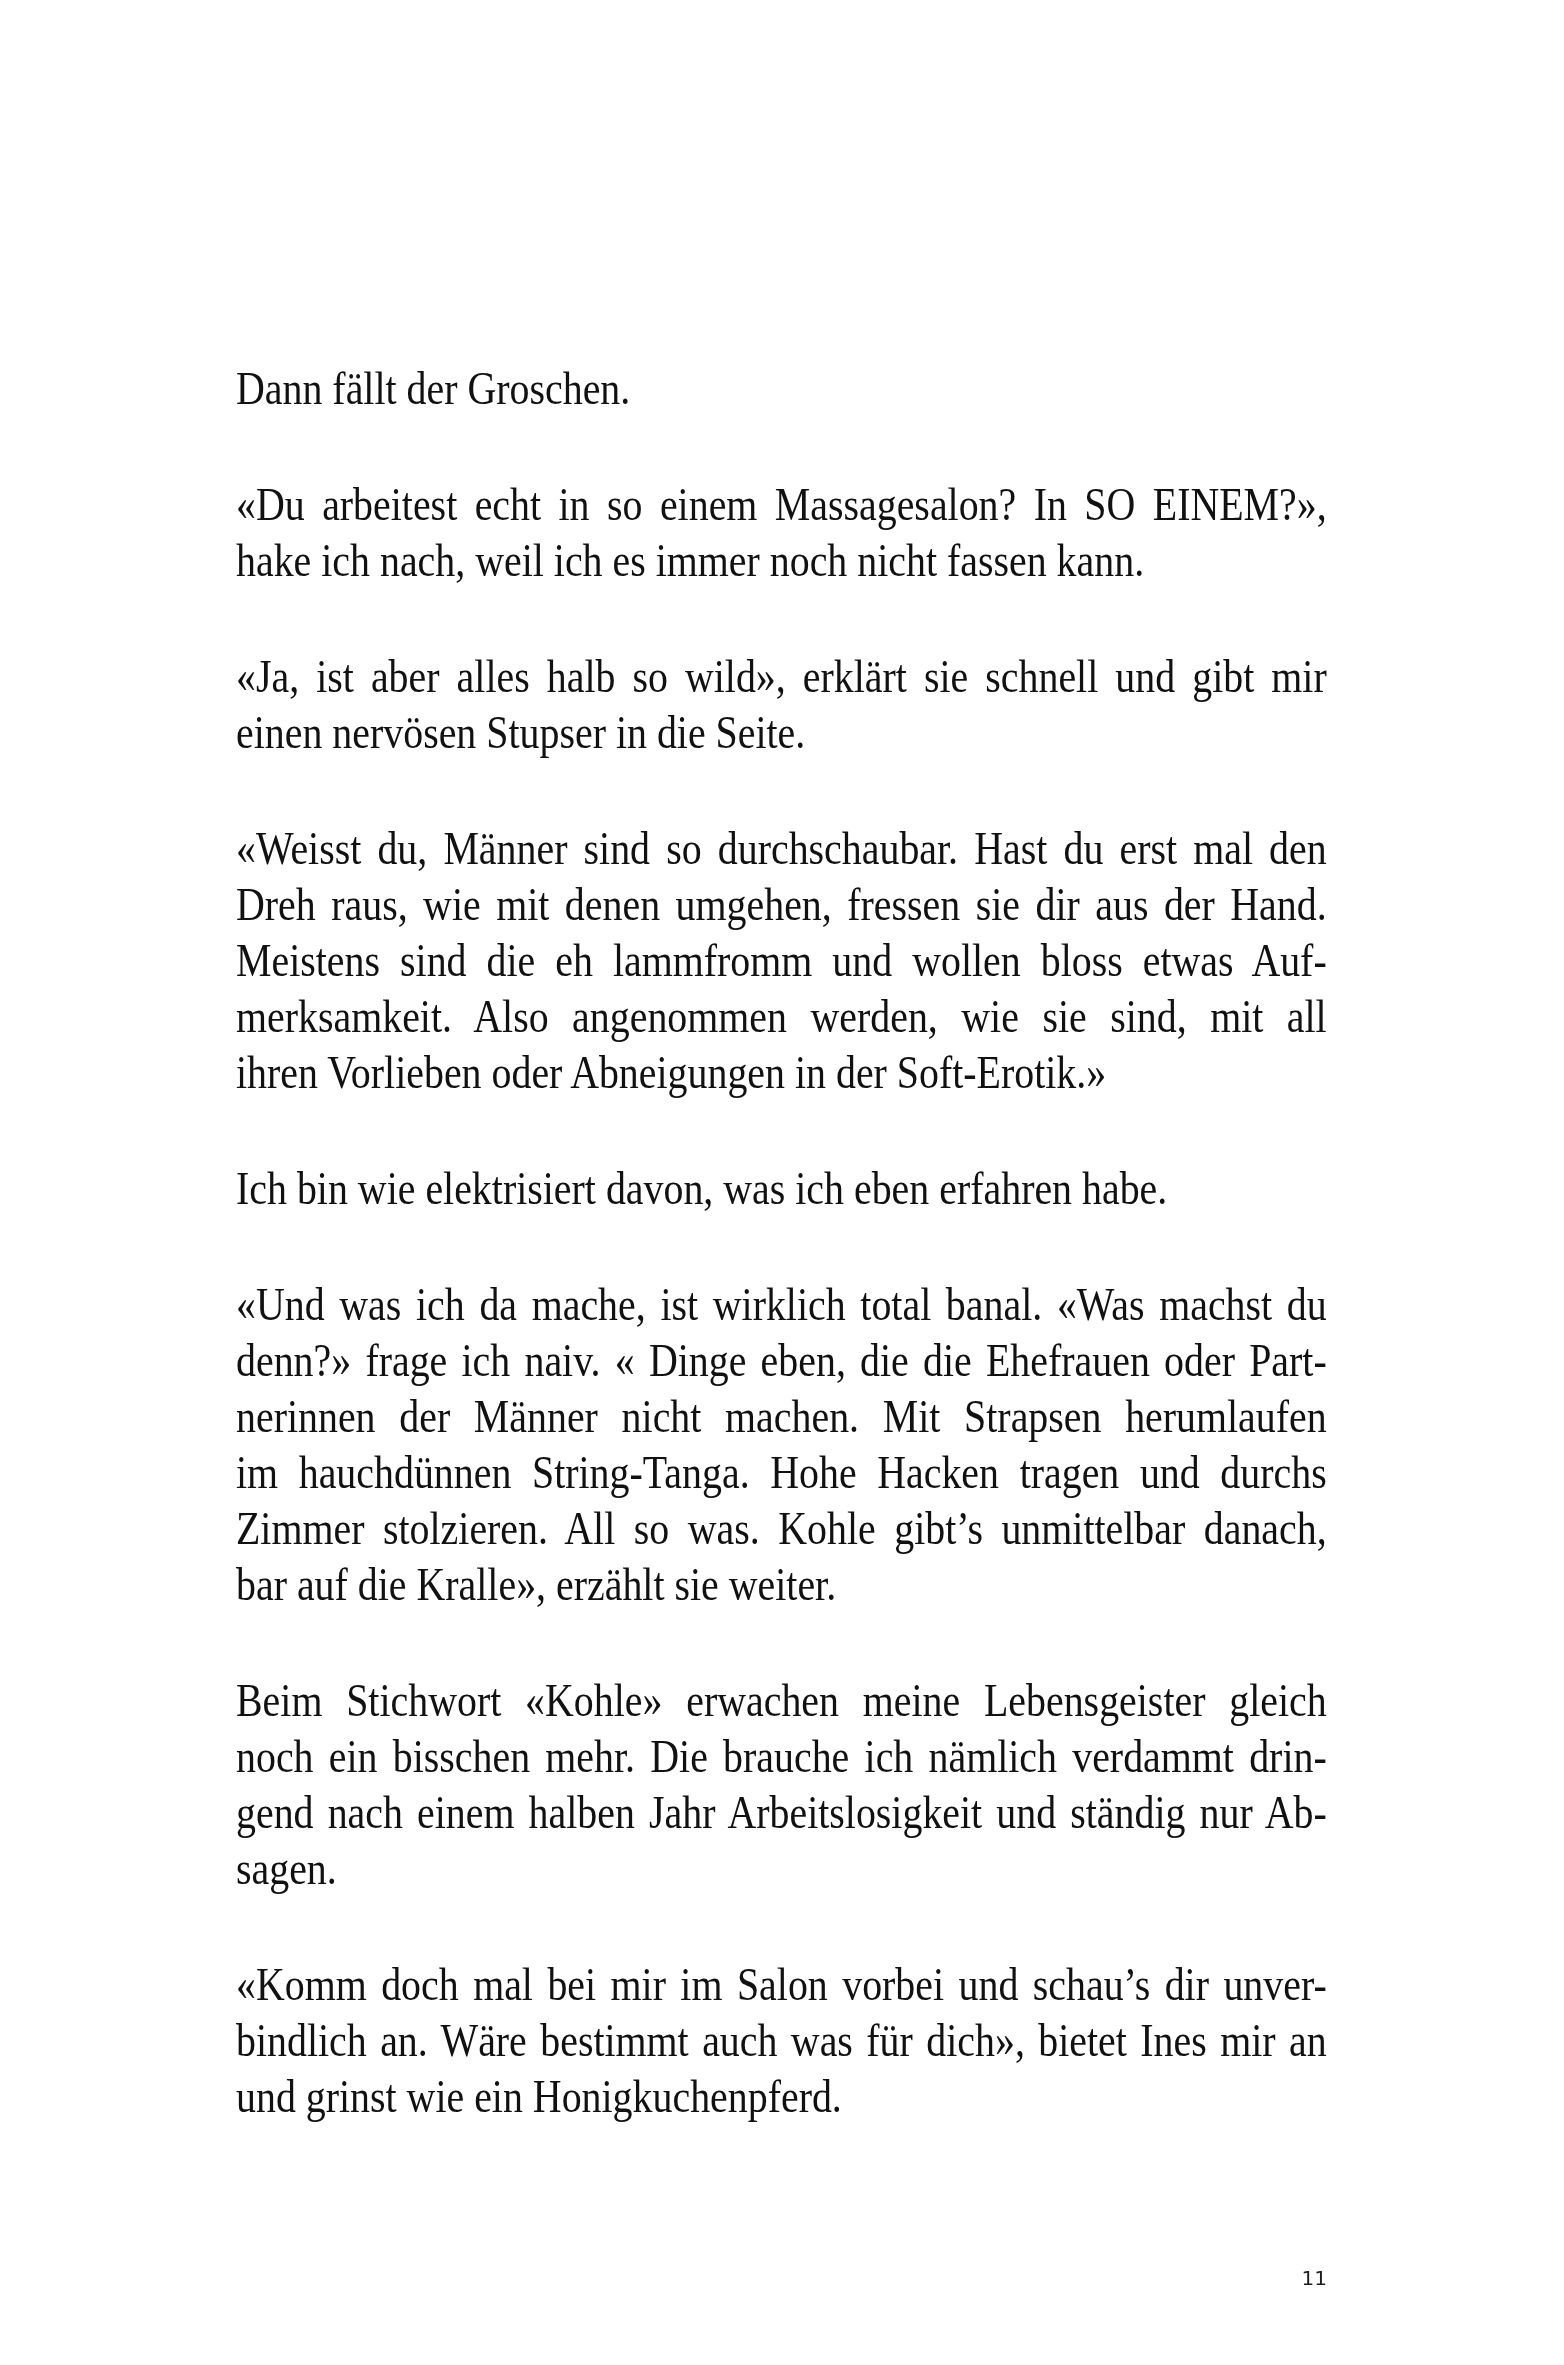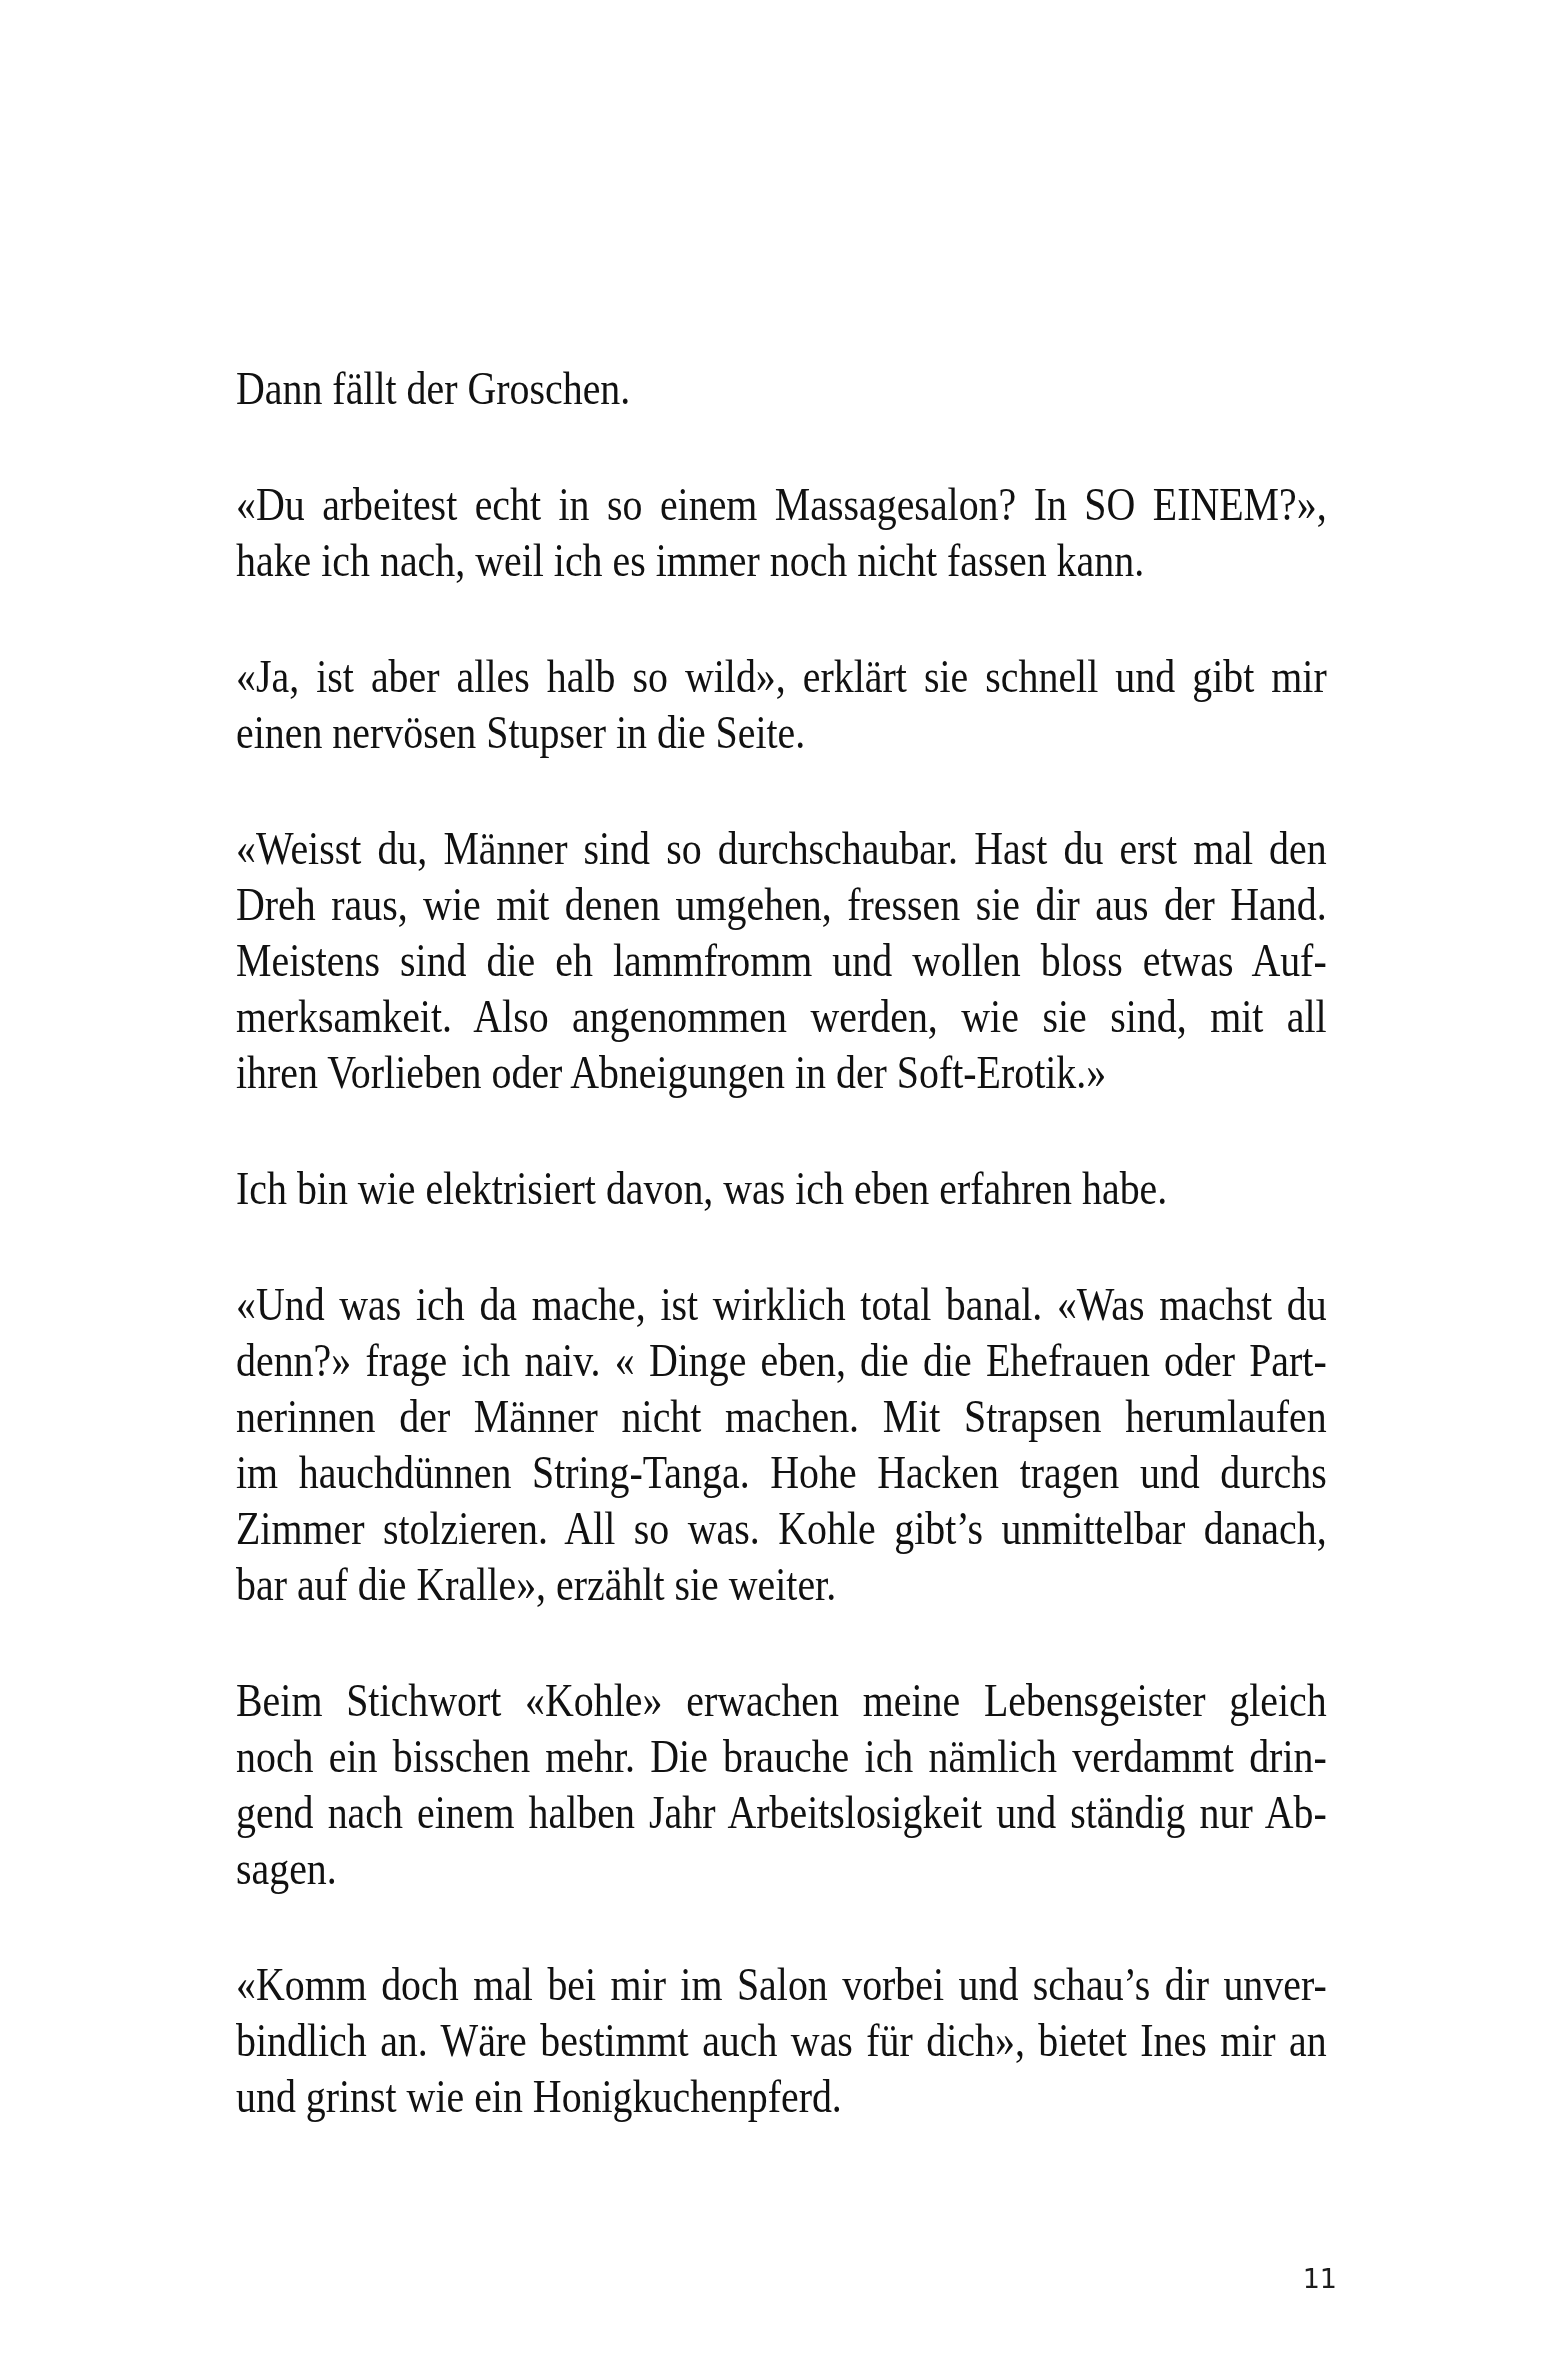--- a/index.html
+++ b/index.html
@@ -34,23 +34,23 @@
     text-align: justify;
     text-align-last: justify;
     text-justify: inter-word;
   }
   .line.last {
     text-align-last: left;
   }
   .folio {
     position: absolute;
     top: 2264px;
-    right: 228px;
+    right: 238px;
     font-family: "DejaVu Sans", sans-serif;
-    font-size: 27px;
+    font-size: 20px;
     line-height: 29px;
     color: #1c1c1c;
   }
 </style>
 </head>
 <body>
 
 <div class="book-page">
   <div class="page-text">
       <div class="para">

